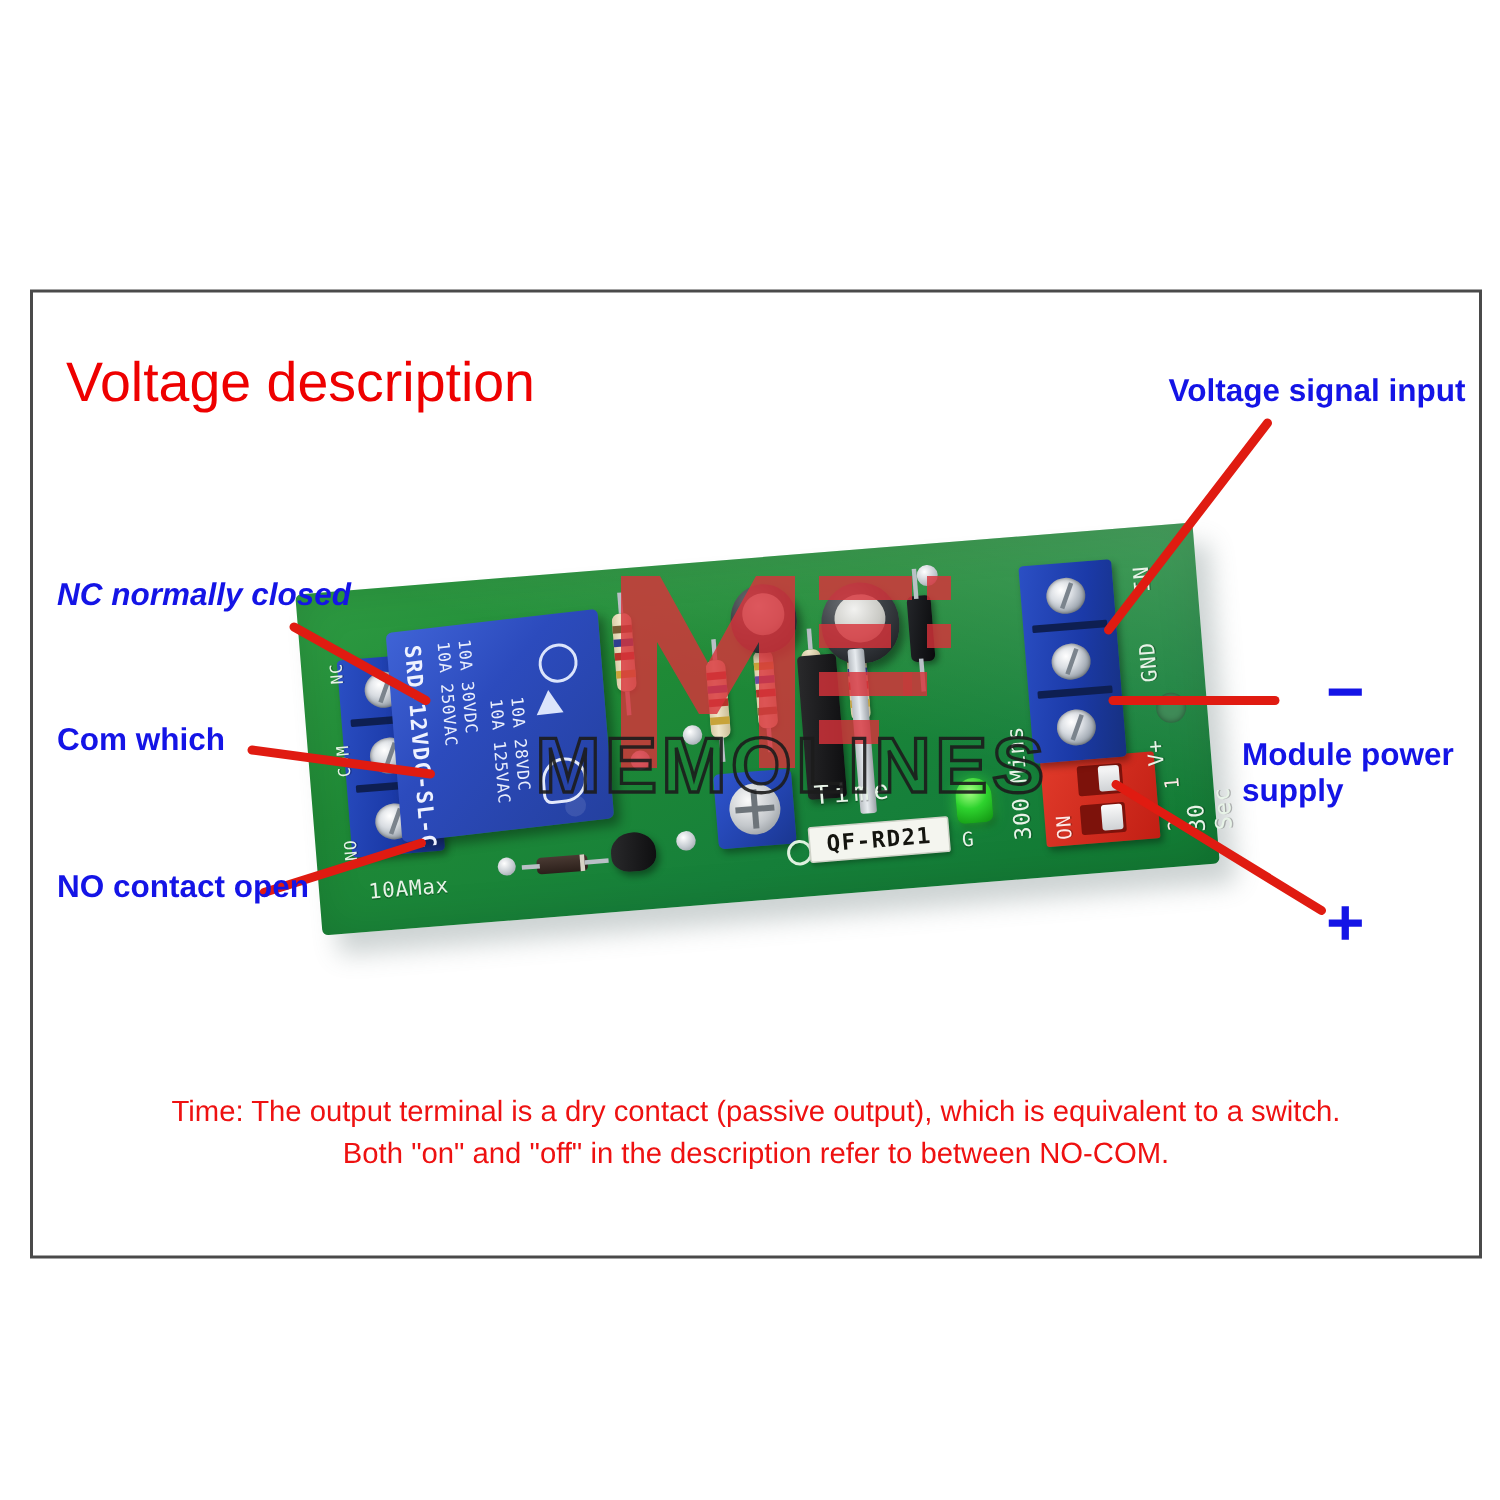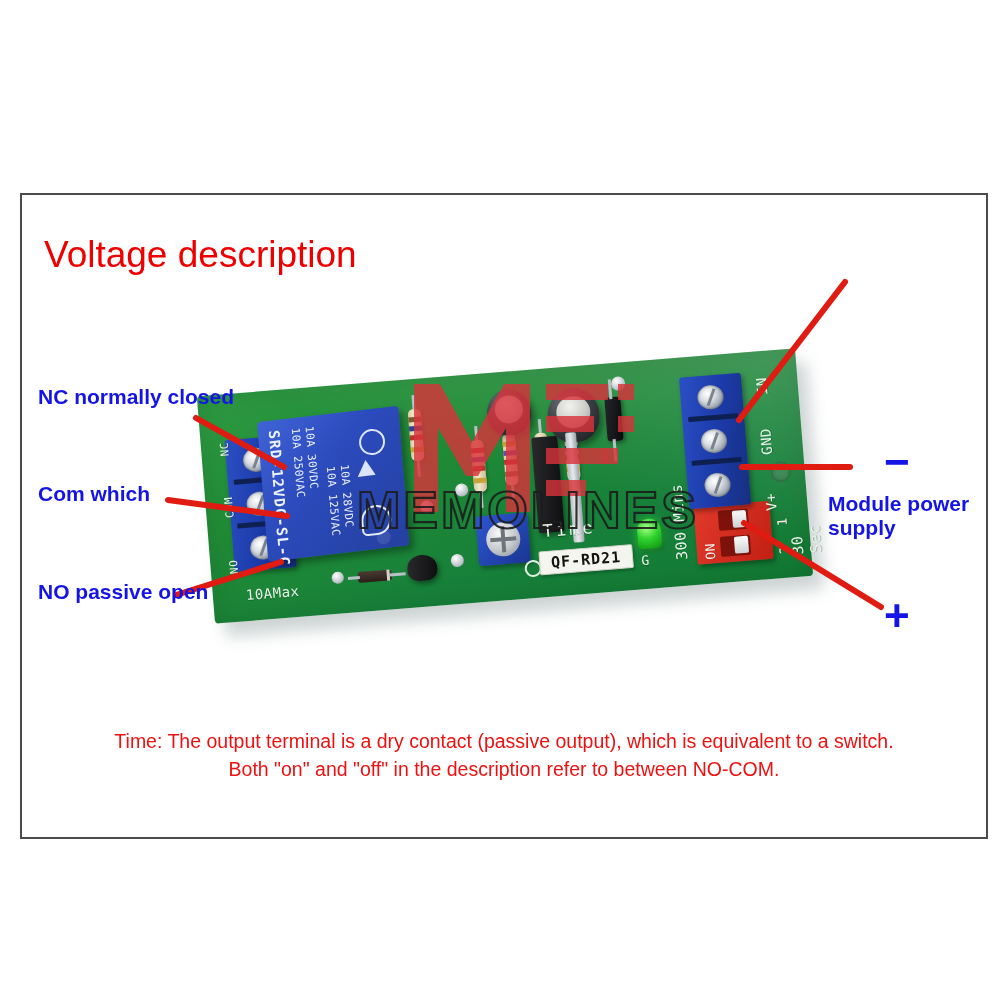--- a/index.html
+++ b/index.html
@@ -352,24 +352,25 @@
       <line x1="176" y1="595" x2="281" y2="562"></line>
 
       <line x1="845" y1="282" x2="739" y2="420"></line>
 
       <line x1="850" y1="467" x2="742" y2="467"></line>
 
       <line x1="881" y1="607" x2="744" y2="523"></line>
     </g>
   </svg>
 
-  <div class="lbl" style="left:38px;top:385px;">NC normally closed</div>
+  <div class="lbl" style="left:38px;top:385px;font-style:italic;">NC normally closed</div>
   <div class="lbl" style="left:38px;top:482px;">Com which</div>
-  <div class="lbl" style="left:38px;top:580px;">NO passive open</div>
-
+  <div class="lbl" style="left:38px;top:580px;">NO contact open</div>
+
+  <div class="lbl" style="left:779px;top:249px;">Voltage signal input</div>
 
   <div class="sign" style="left:884px;top:440px;">−</div>
   <div class="lbl two" style="left:828px;top:492px;">Module power supply</div>
   <div class="sign" style="left:884px;top:594px;">+</div>
 
   <div class="note">
     <div>Time: The output terminal is a dry contact (passive output), which is equivalent to a switch.</div>
     <div>Both "on" and "off" in the description refer to between NO-COM.</div>
   </div>
 

